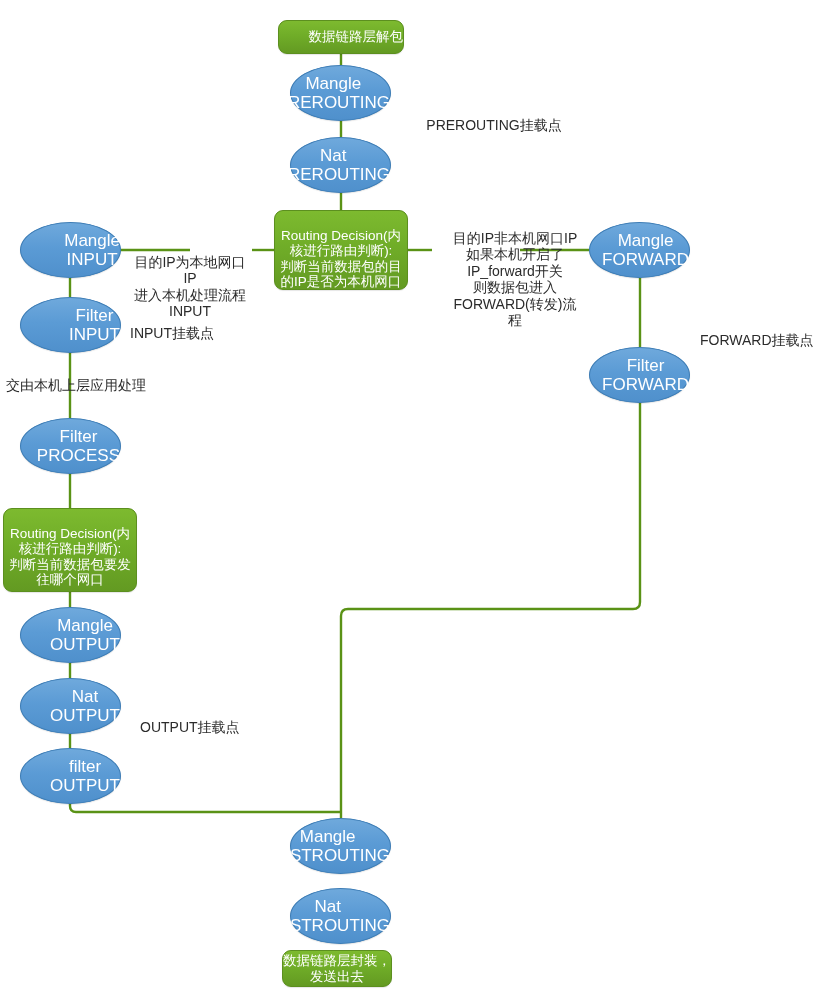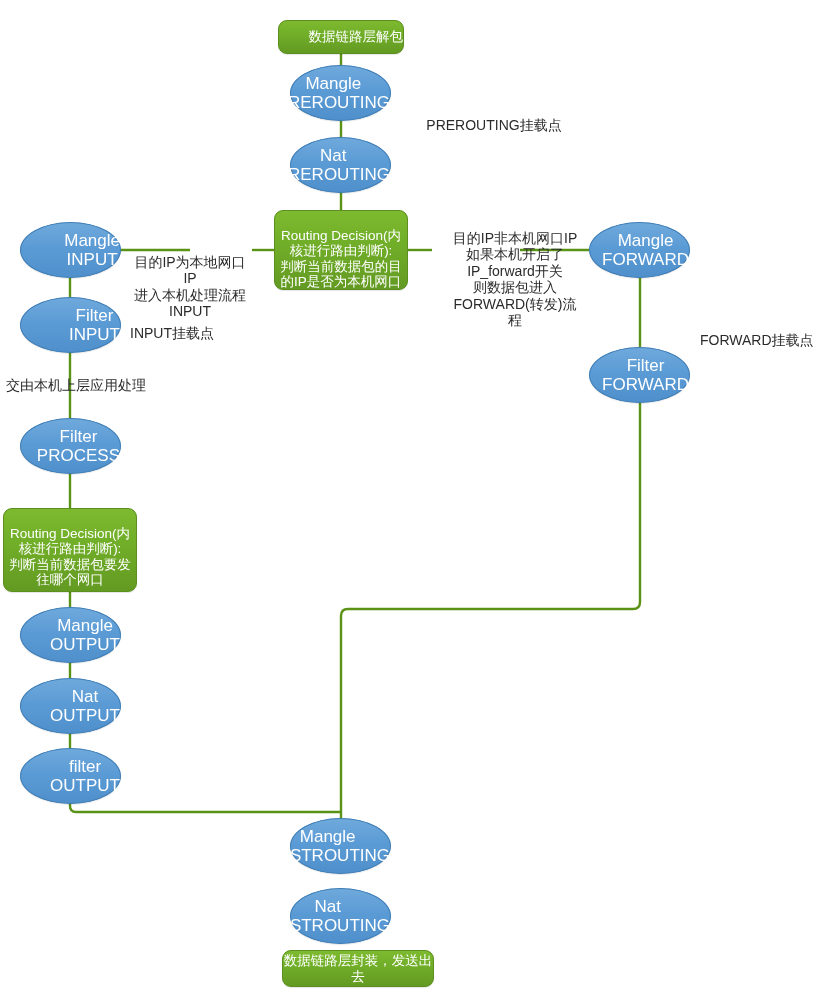--- a/index.html
+++ b/index.html
@@ -175,20 +175,23 @@
   <div class="node ellipse" style="left:20px; top:607px; width:101px; height:56px;">
     <span>Mangle
 OUTPUT</span>
   </div>
 
   <div class="node ellipse" style="left:20px; top:678px; width:101px; height:56px;">
     <span>Nat
 OUTPUT</span>
   </div>
 
+  <div class="note" style="left:140px; top:702px; width:170px; text-align:left;">
+    <span>OUTPUT挂载点</span>
+  </div>
 
   <div class="node ellipse" style="left:20px; top:748px; width:101px; height:56px;">
     <span>filter
 OUTPUT</span>
   </div>
 
   <div class="node ellipse" style="left:589px; top:222px; width:101px; height:56px;">
     <span>Mangle
 FORWARD</span>
   </div>
@@ -205,17 +208,17 @@
   <div class="node ellipse" style="left:290px; top:818px; width:101px; height:56px;">
     <span>Mangle
 POSTROUTING</span>
   </div>
 
   <div class="node ellipse" style="left:290px; top:888px; width:101px; height:56px;">
     <span>Nat
 POSTROUTING</span>
   </div>
 
-  <div class="node rounded" style="left:282px; top:950px; width:152px; height:37px;">
+  <div class="node rounded" style="left:282px; top:950px; width:110px; height:37px;">
     <span>数据链路层封装，发送出去</span>
   </div>
 
 </div>
 
 </body></html>

